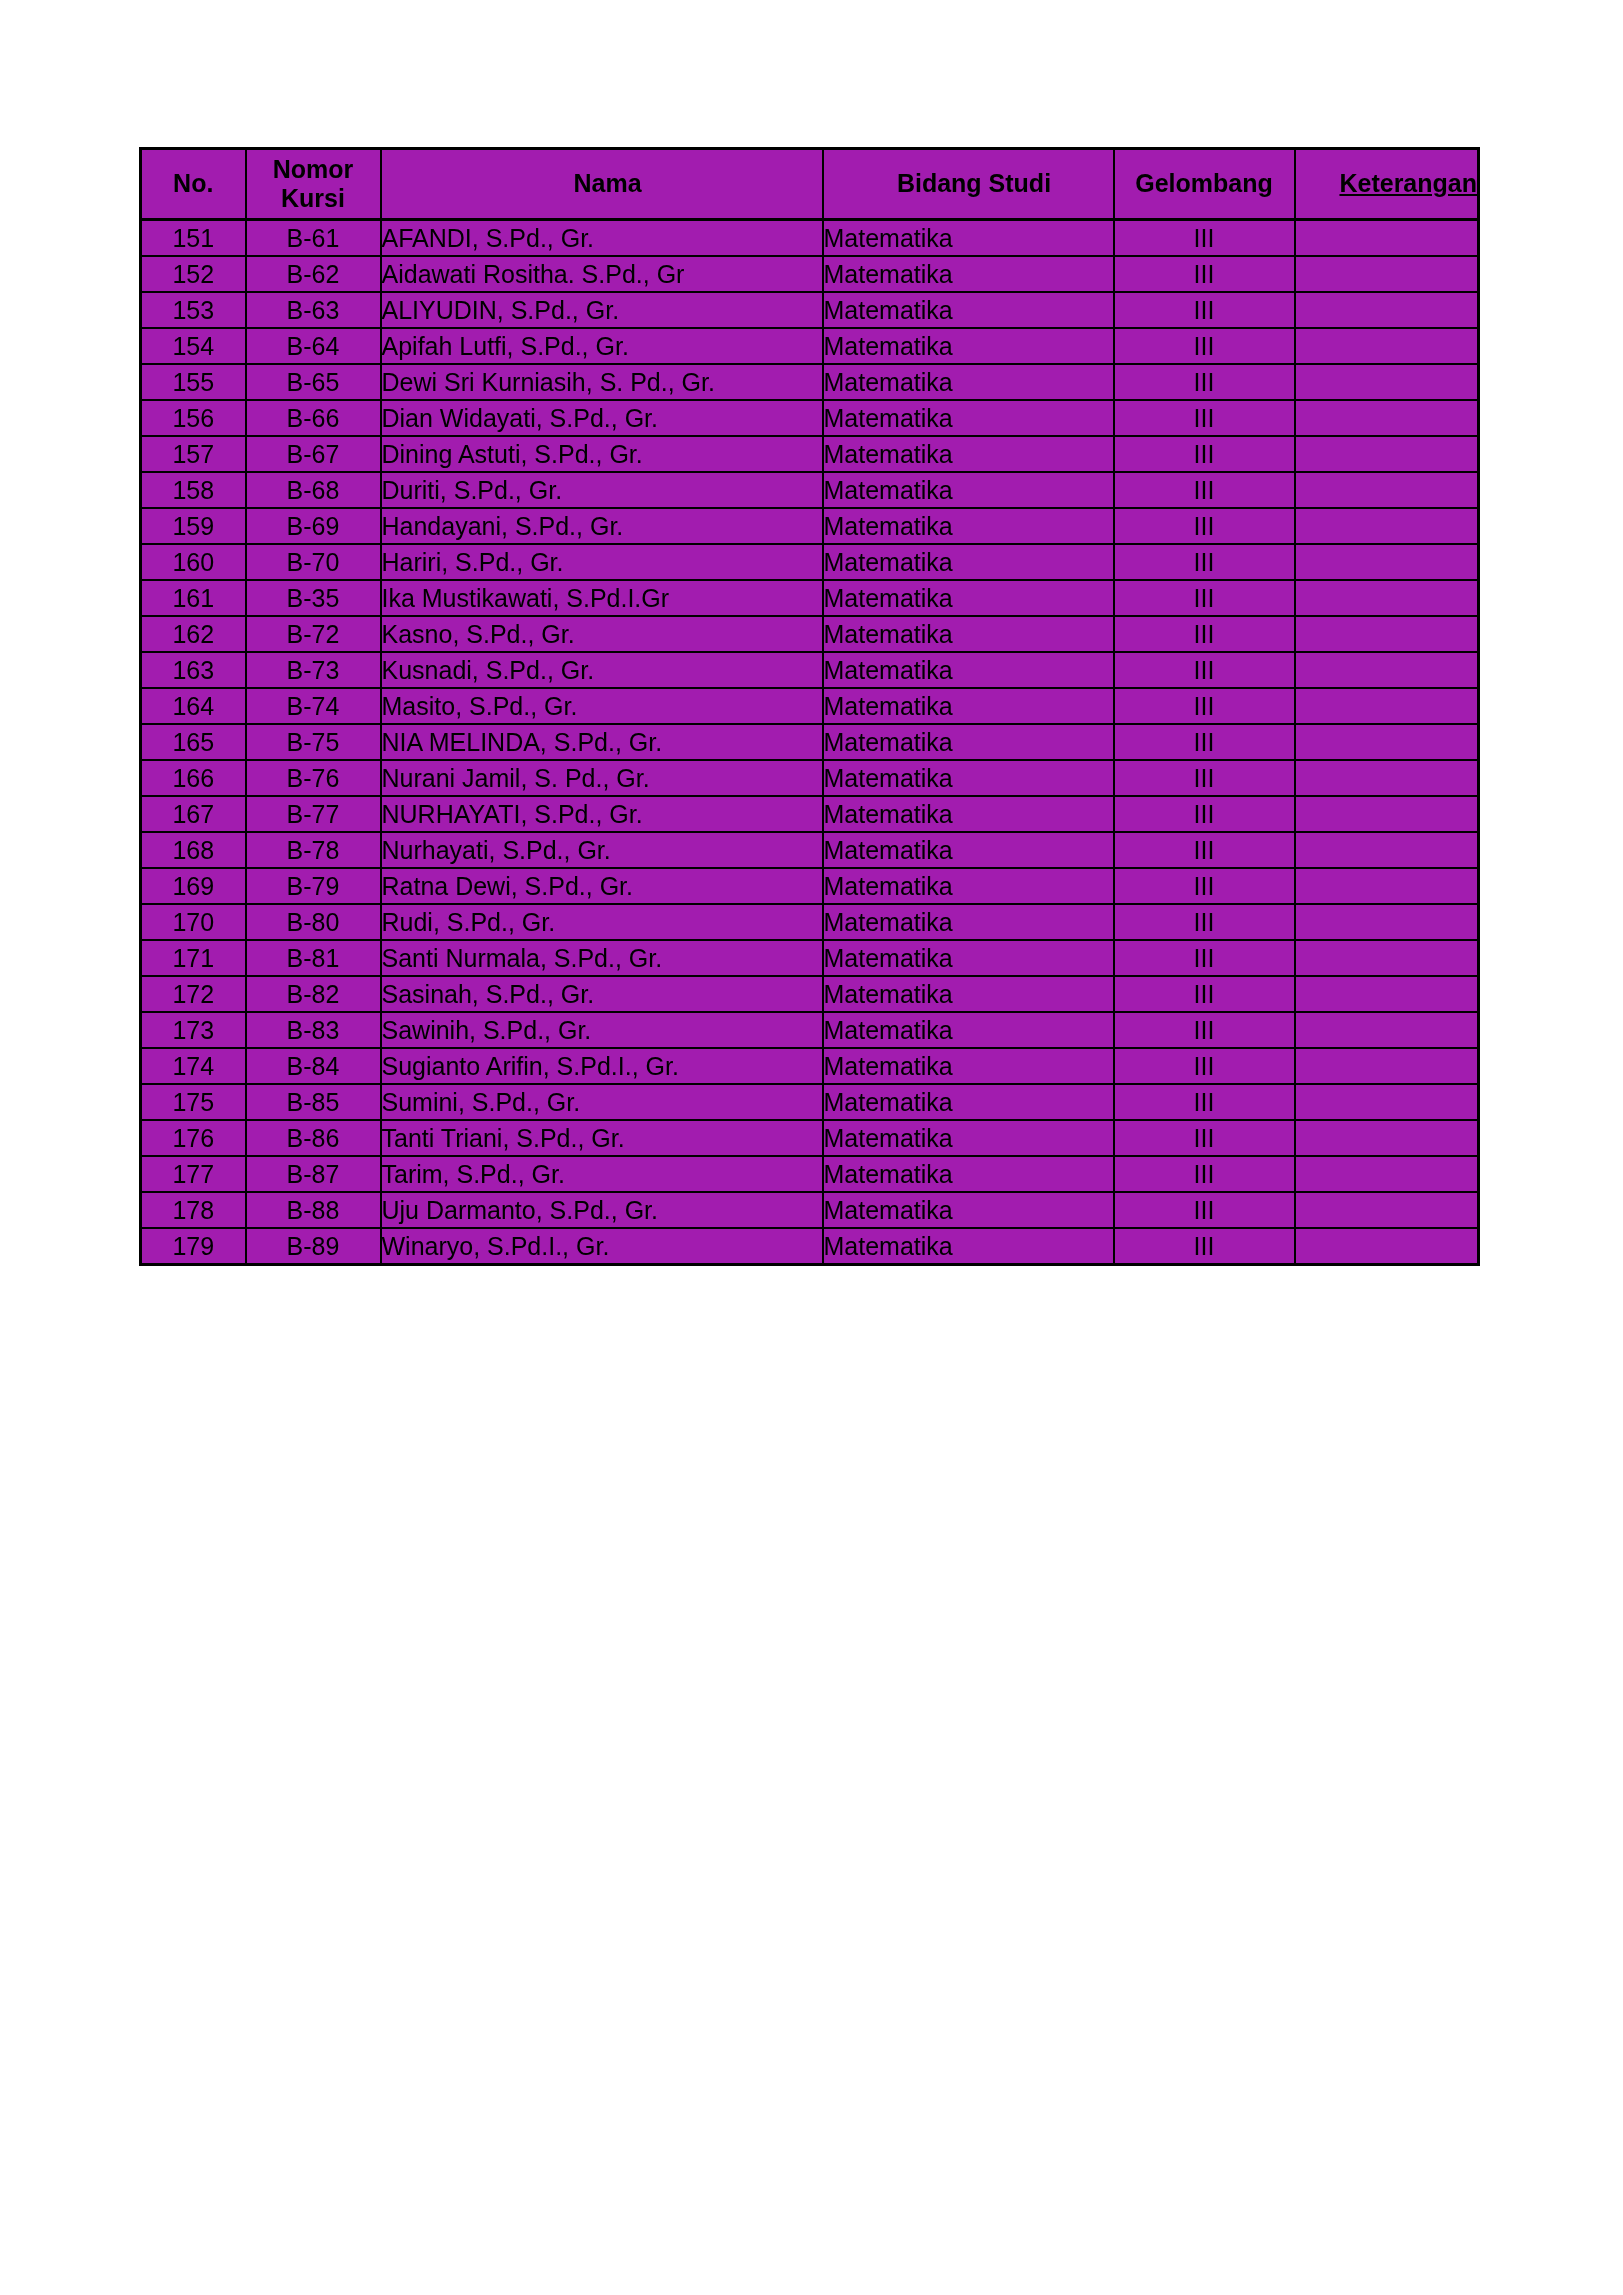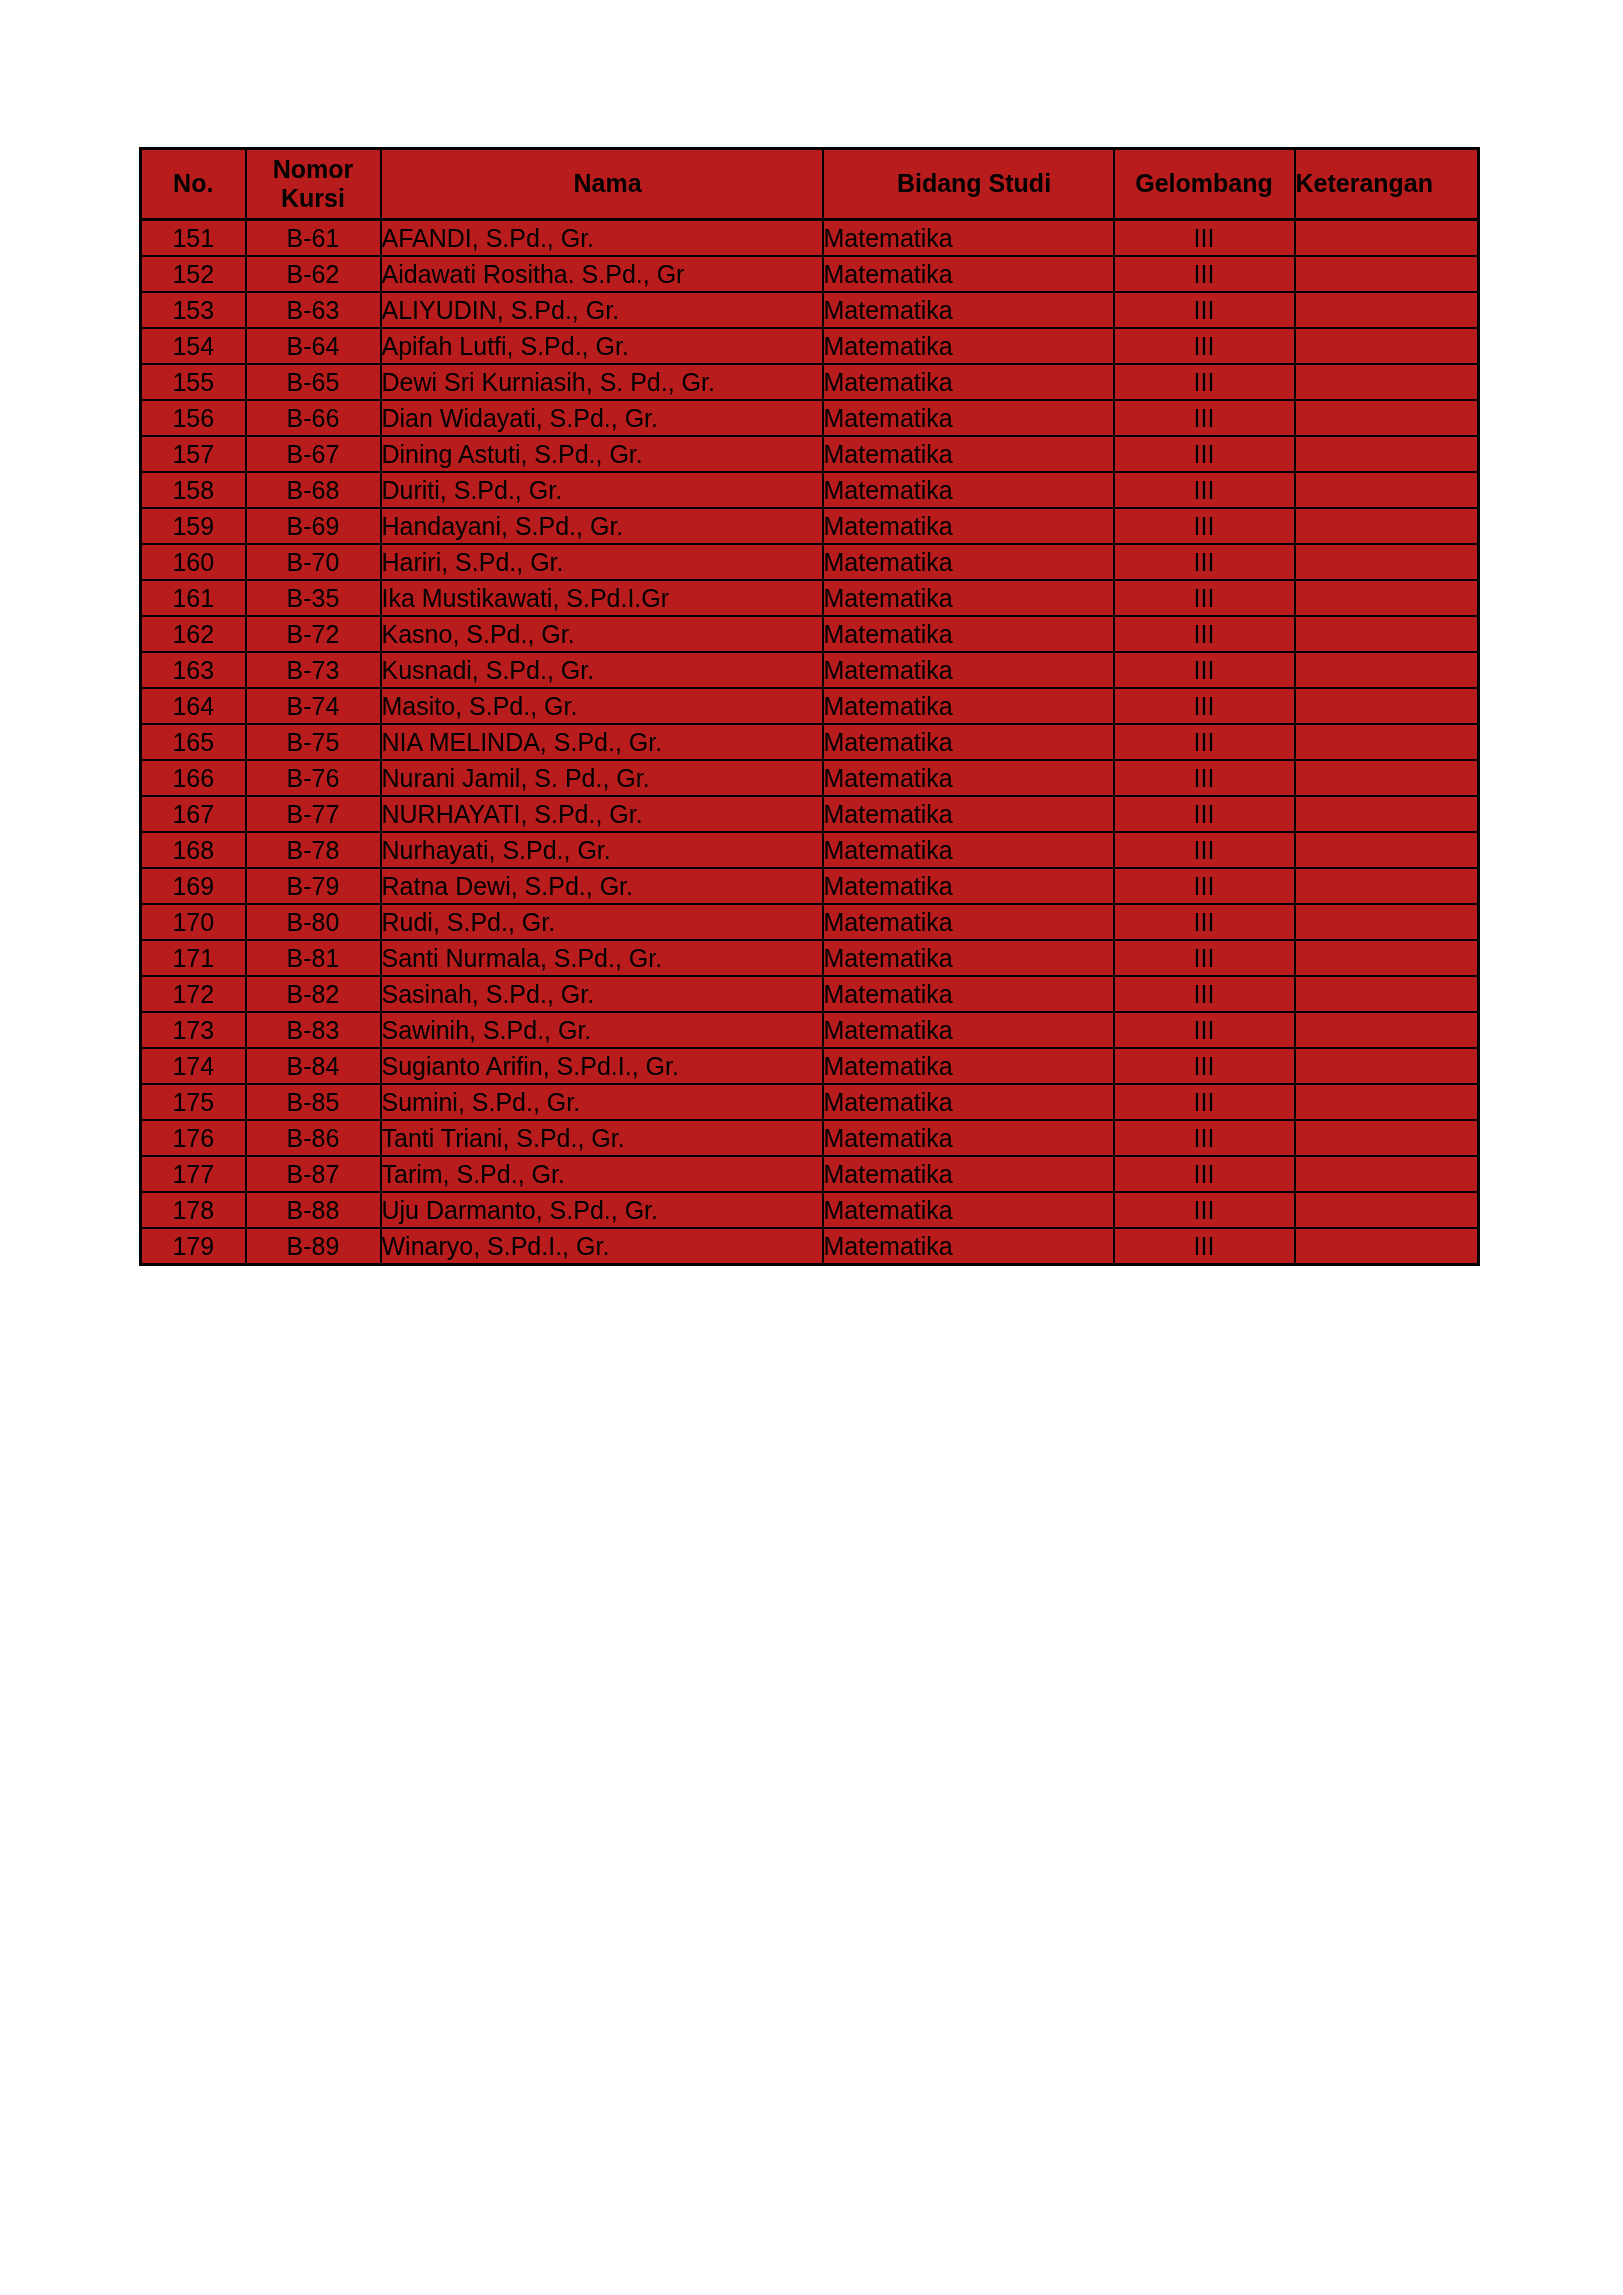--- a/index.html
+++ b/index.html
@@ -16,21 +16,21 @@
     inset: 0;
     background: #ffffff;
   }
   table.sheet {
     position: absolute;
     left: 139px;
     top: 147px;
     width: 1339px;
     border-collapse: collapse;
     table-layout: fixed;
-    background: #b91c1c;
+    background: #a21caf;
     border: 3.3px solid #000000;
   }
   table.sheet th, table.sheet td {
     border-left: 2px solid #000000;
     border-right: 2px solid #000000;
     border-top: 2.6px solid #000000;
     border-bottom: 2.6px solid #000000;
     padding: 0;
     font-size: 25px;
     vertical-align: middle;
@@ -65,21 +65,21 @@
       <col style="width:181px">
       <col style="width:184px">
     </colgroup>
     <thead>
       <tr>
         <th class="c-no">No.</th>
         <th class="c-kursi">Nomor Kursi</th>
         <th class="c-nama" style="text-align:center;padding-left:12px;">Nama</th>
         <th class="c-bidang" style="text-align:center;padding-left:12px;">Bidang Studi</th>
         <th class="c-gelombang">Gelombang</th>
-        <th class="c-ket" style="text-align:left;">Keterangan</th>
+        <th class="c-ket" style="text-align:right;text-decoration:underline;">Keterangan</th>
       </tr>
     </thead>
     <tbody>
         <tr>
     <td class="c-no">151</td>
     <td class="c-kursi">B-61</td>
     <td class="c-nama">AFANDI, S.Pd., Gr.</td>
     <td class="c-bidang">Matematika</td>
     <td class="c-gelombang">III</td>
     <td class="c-ket"></td>

